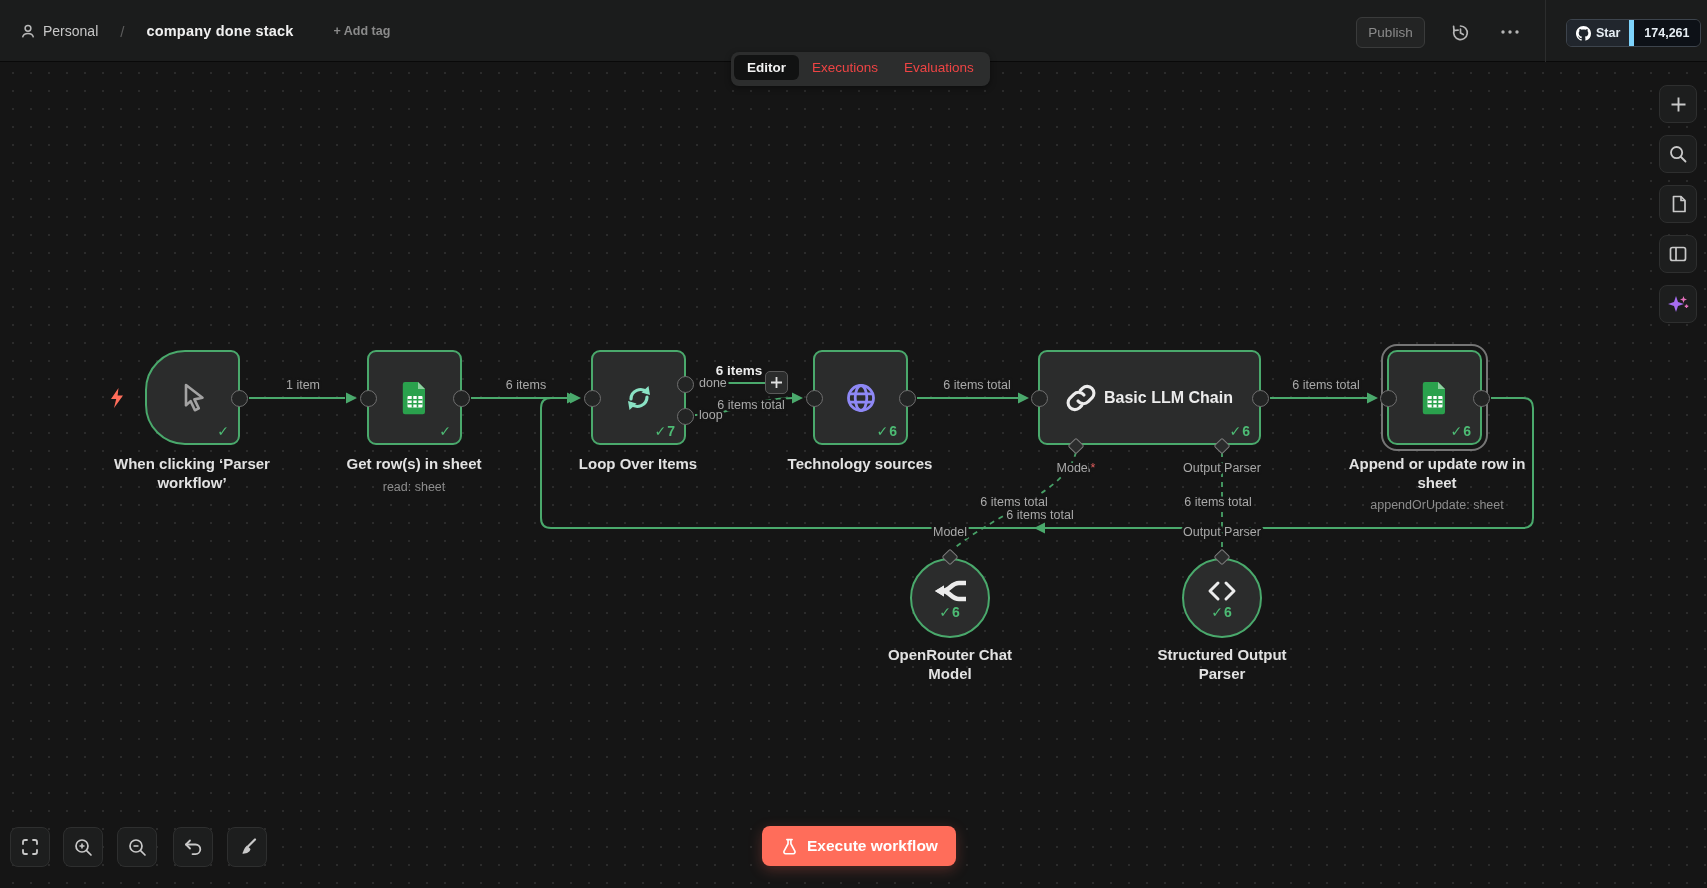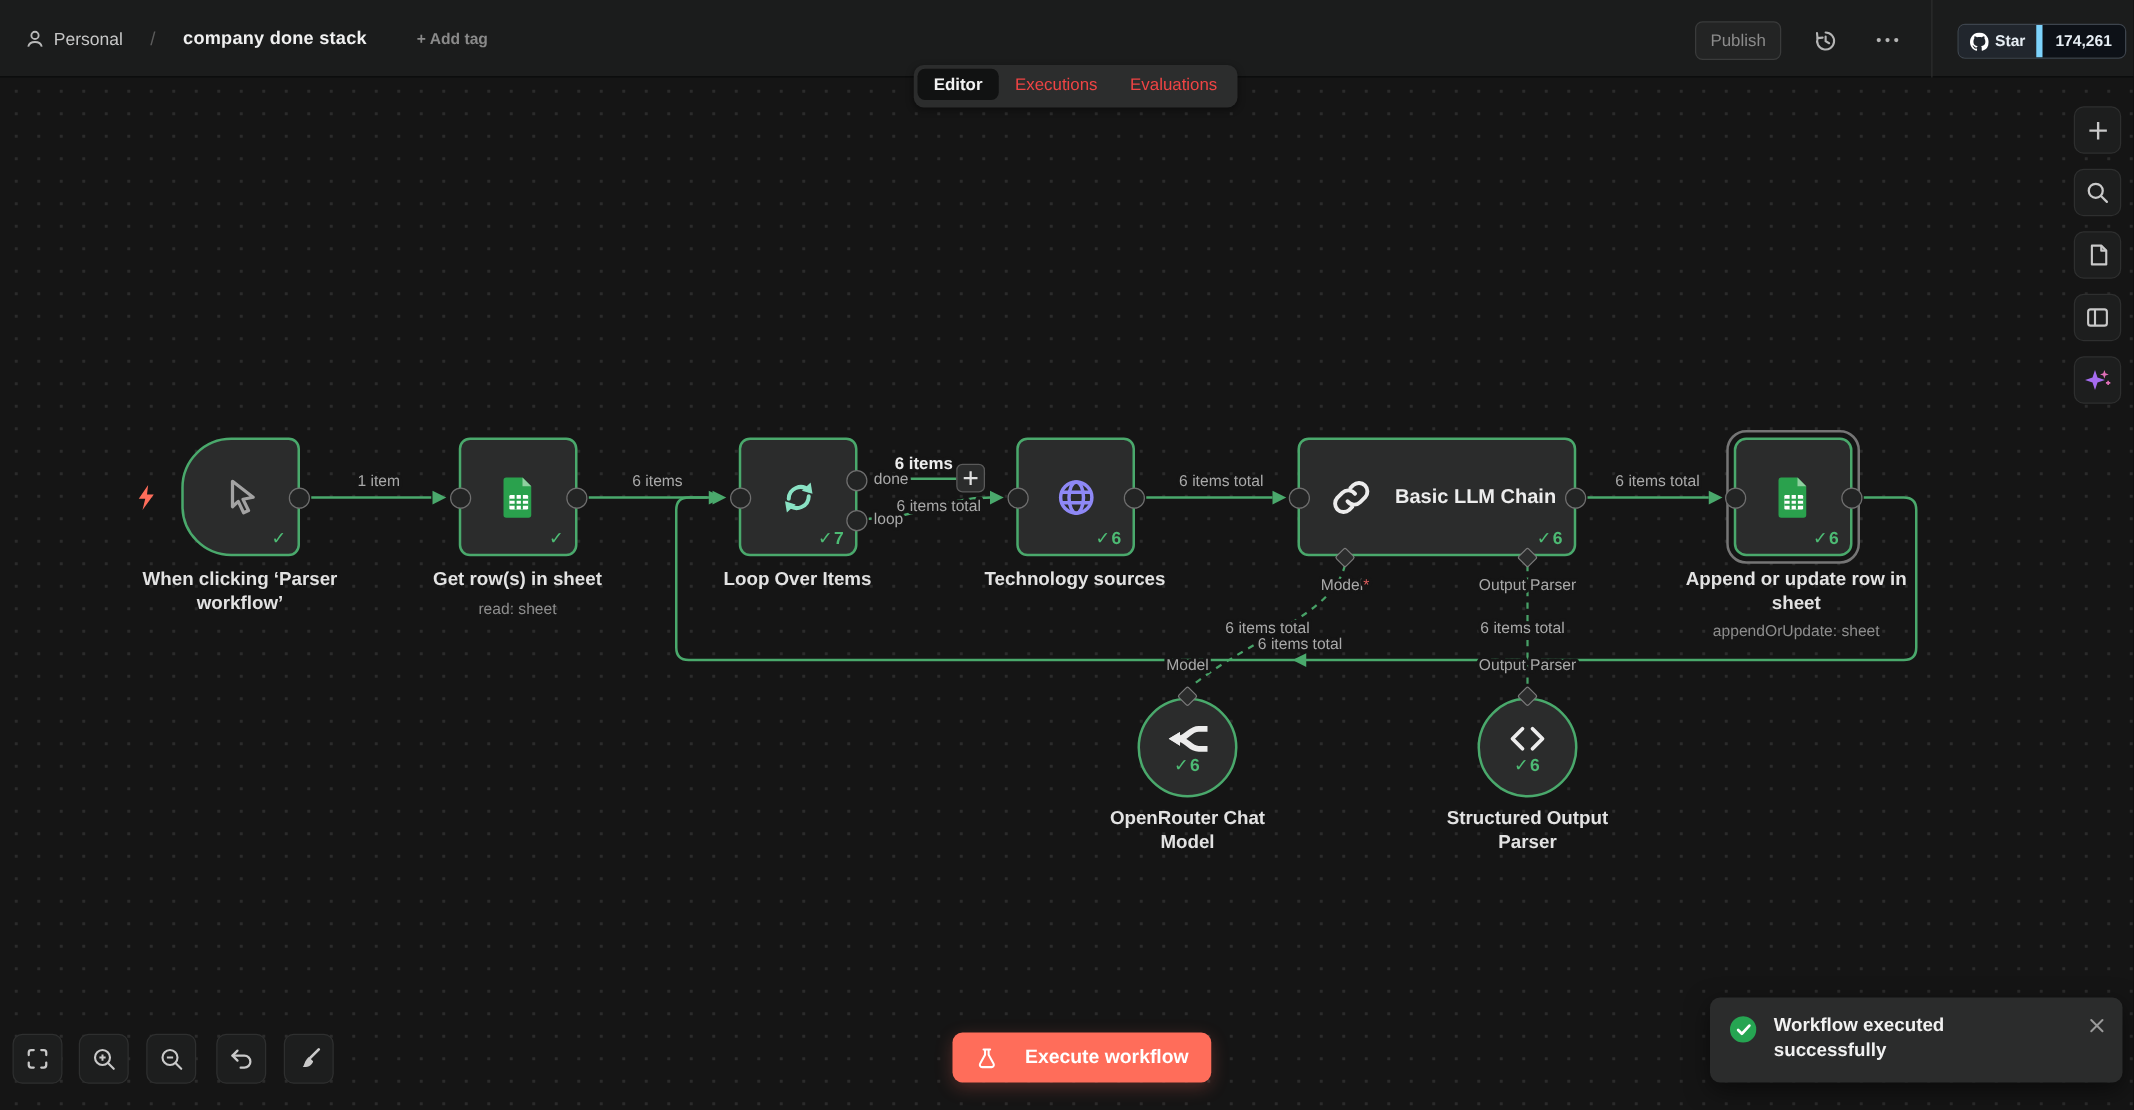--- a/index.html
+++ b/index.html
@@ -59,21 +59,21 @@
   }
   .wires text.strong { fill:#ececec; font-weight:700; font-size:13.5px; }
 
   
   .node {
     position:absolute; width:95px; height:95px; background:#2b2c2c;
     border:2px solid #4aa96c; border-radius:9px; z-index:2;
     display:flex; align-items:center; justify-content:center;
   }
   .node--trigger { border-radius:40px 9px 9px 40px; }
-  .node--wide { width:223px; justify-content:flex-start; padding-left:22px; gap:16px; }
+  .node--wide { width:223px; justify-content:flex-start; padding-left:22px; gap:4px; }
   .node--selected { outline:2px solid #757575; outline-offset:4px; border-radius:10px; }
   .node-title-in { font-size:16px; font-weight:700; color:#ececec; }
   .check { position:absolute; right:8px; bottom:4px; font-size:14px; font-weight:700; color:#4dbb74; letter-spacing:1px; }
   .dot {
     position:absolute; width:17px; height:17px; border-radius:50%;
     background:#232424; border:1.5px solid #6f6f6f; z-index:3;
   }
   .dot-in { left:-9.5px; top:38px; }
   .dot-out { right:-9.5px; top:38px; }
   .dot-out-a { right:-9.5px; top:24px; }
@@ -109,21 +109,21 @@
   
   .ctl-btn {
     position:absolute; top:827px; width:40px; height:40px; z-index:30;
     background:#1d1e1e; border:1px solid #2e2f2f; border-radius:8px;
     display:flex; align-items:center; justify-content:center;
   }
 
   .exec-btn {
     position:absolute; left:762px; top:826px; height:40px; z-index:30;
     background:#ff6d5a; border:none; border-radius:8px; padding:0 18px;
-    display:flex; align-items:center; justify-content:center; gap:22px;
+    display:flex; align-items:center; justify-content:center; gap:9px;
     color:#fff; font-size:15.5px; font-weight:700;
     box-shadow:0 4px 14px rgba(255,109,90,.25);
   }
 
   
   .toast {
     position:absolute; left:1368px; top:798px; width:330px; height:68px; z-index:50;
     background:#2b2c2c; border-radius:8px; box-shadow:0 6px 20px rgba(0,0,0,.5);
     display:flex; align-items:flex-start; padding:13px 14px 0 16px;
   }
@@ -409,27 +409,14 @@
     </svg>
   </button>
 
   <button class="exec-btn">
     <svg width="18" height="19" viewBox="0 0 19 19">
       <path d="M7.2 2.2 h5.6 M8.5 2.2 v4.4 L4.3 14.3 a1.9 1.9 0 0 0 1.7 2.8 h8 a1.9 1.9 0 0 0 1.7 -2.8 L11.5 6.6 V2.2" fill="none" stroke="#ffffff" stroke-width="1.7" stroke-linecap="round" stroke-linejoin="round"></path>
     </svg>
     <span>Execute workflow</span>
   </button>
 
-  <div class="toast">
-    <span class="toast-check">
-      <svg width="12" height="10" viewBox="0 0 12 10">
-          <path d="M1.5 5 L4.5 8 L10.5 1.5" fill="none" stroke="#ffffff" stroke-width="2.2" stroke-linecap="round" stroke-linejoin="round"></path>
-        </svg>
-    </span>
-    <span class="toast-msg">Workflow executed successfully</span>
-    <span class="toast-close">
-      <svg width="13" height="13" viewBox="0 0 13 13">
-          <path d="M2 2 L11 11 M11 2 L2 11" stroke="#9a9a9a" stroke-width="1.6" stroke-linecap="round"></path>
-        </svg>
-    </span>
-  </div>
 
 </div>
 
 </body></html>

